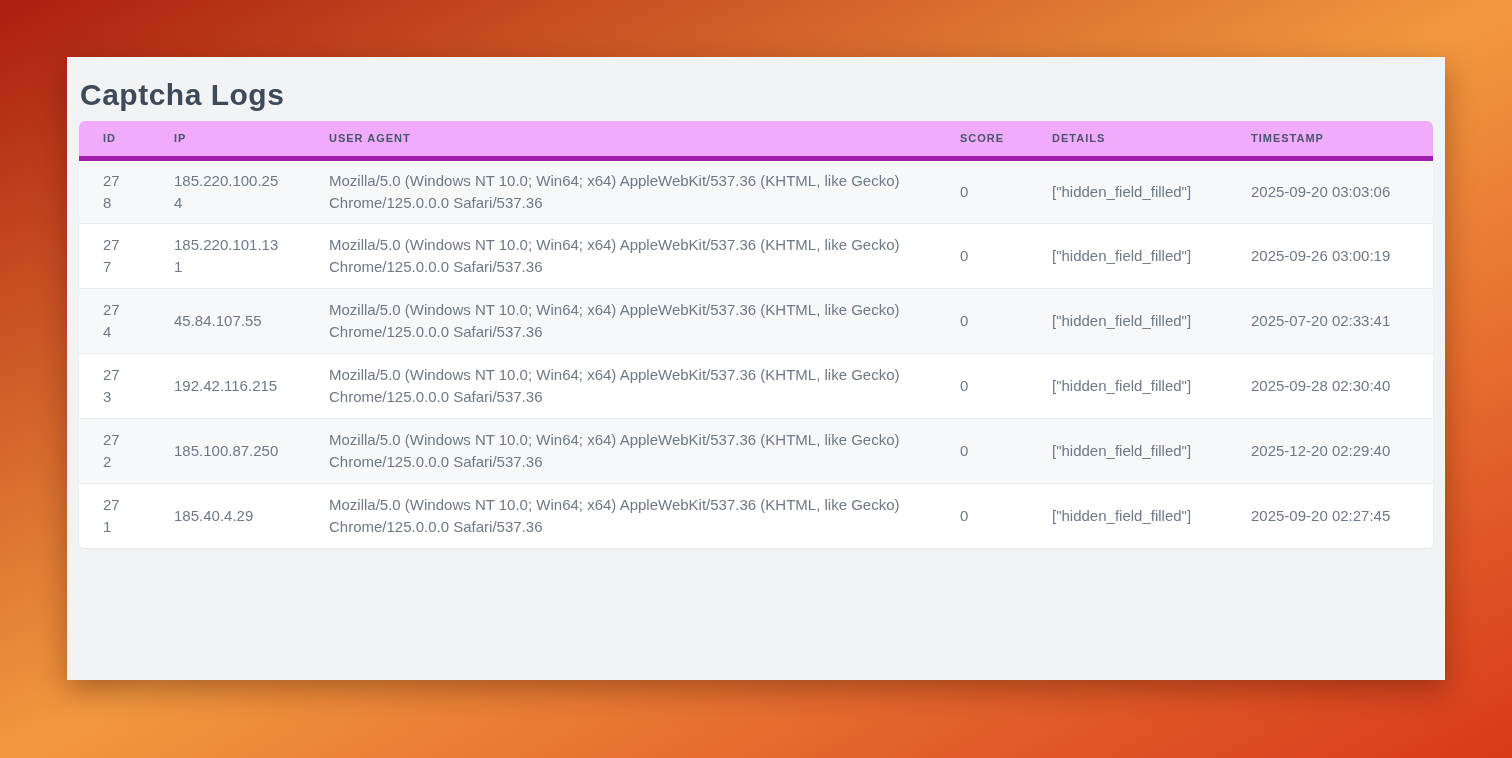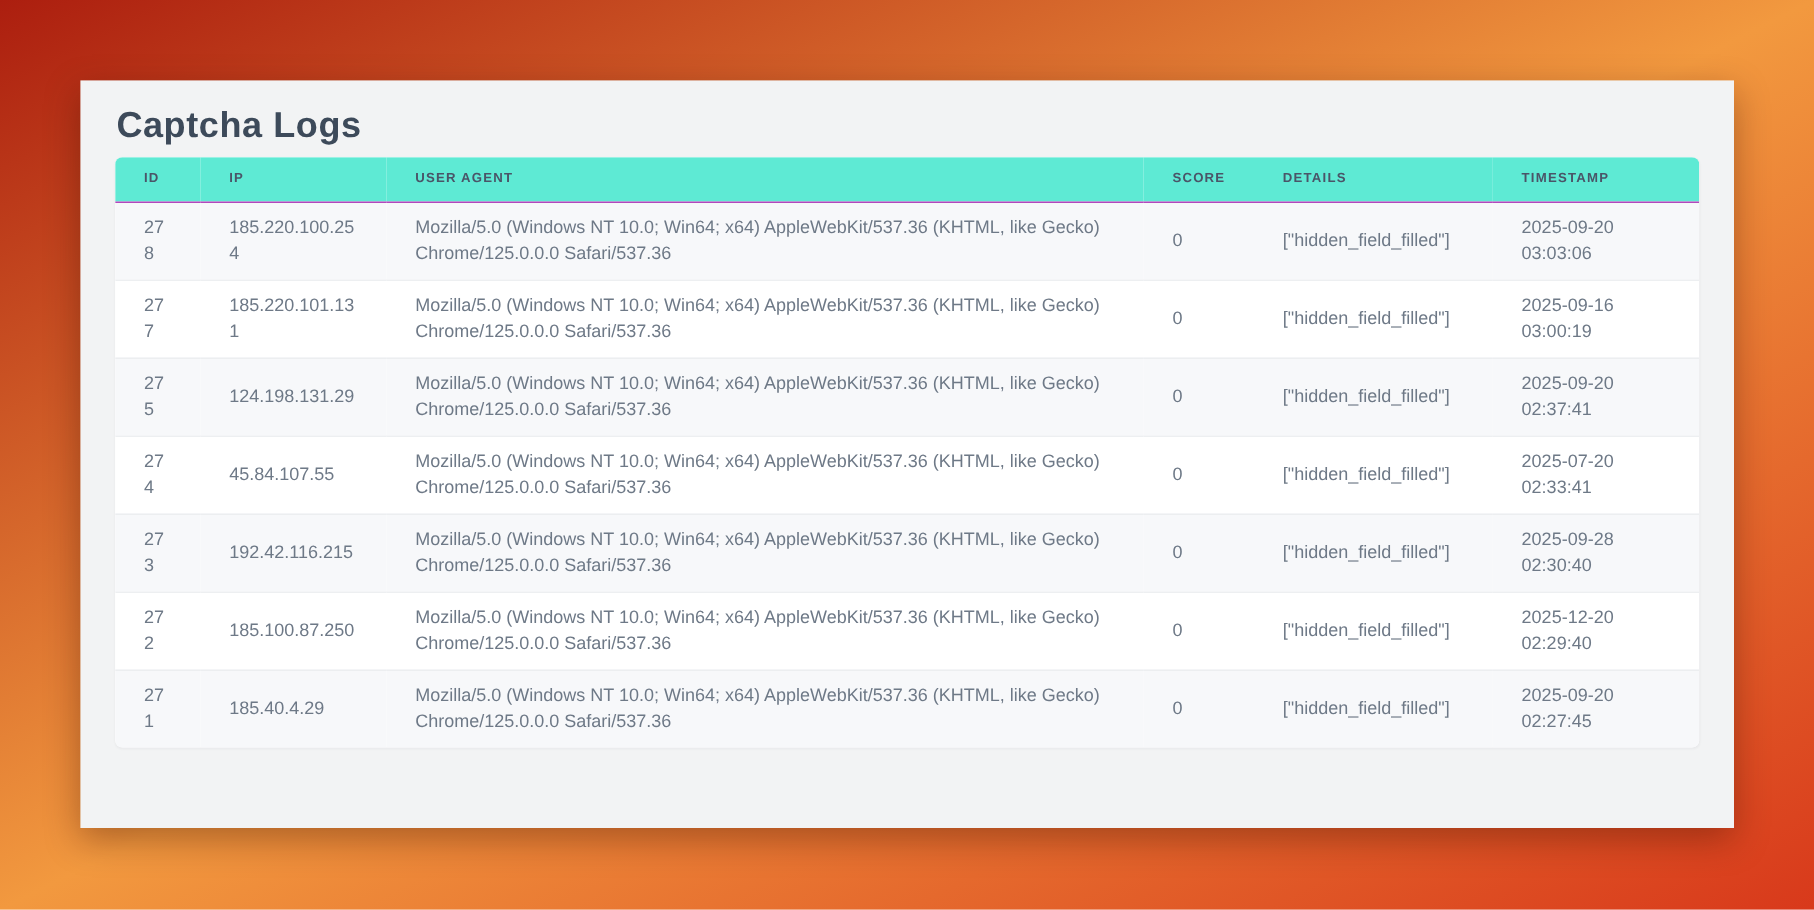--- a/index.html
+++ b/index.html
@@ -8,26 +8,26 @@
     width: 1512px;
     height: 758px;
     overflow: hidden;
     font-family: "Liberation Sans", "DejaVu Sans", sans-serif;
     background: linear-gradient(to bottom right, #ac1e0f 0%, #f2993f 50%, #d8391b 100%);
     position: relative;
   }
   .card {
     position: absolute;
     left: 67px;
-    top: 67px;
+    top: 57px;
     width: 1378px;
     height: 623px;
     background: #f2f3f4;
     box-shadow: 0 10px 28px rgba(60, 12, 2, 0.38);
-    padding: 0 29px;
+    padding: 0 12px;
     overflow: hidden;
   }
   .page-title {
     margin: 0;
     padding: 15px 0 0 1px;
     height: 64px;
     line-height: 46px;
     font-size: 30px;
     font-weight: 600;
     letter-spacing: 0.5px;
@@ -45,22 +45,22 @@
     table-layout: fixed;
   }
   thead th {
     height: 37px;
     text-align: left;
     font-size: 11px;
     font-weight: 700;
     letter-spacing: 1px;
     color: #4a5568;
     padding: 0 10px 0 24px;
-    border-bottom: 1px solid #a21caf;
-    background: #5eead4;
+    border-bottom: 5px solid #a21caf;
+    background: #f0abfc;
     white-space: nowrap;
   }
   tbody td {
     height: 65px;
     font-size: 15px;
     line-height: 22px;
     color: #6e7987;
     padding: 0 24px;
     vertical-align: middle;
     word-wrap: break-word;
@@ -103,29 +103,21 @@
           <td>0</td>
           <td>["hidden_field_filled"]</td>
           <td>2025-09-20 03:03:06</td>
         </tr>
         <tr>
           <td>277</td>
           <td>185.220.101.131</td>
           <td>Mozilla/5.0 (Windows NT 10.0; Win64; x64) AppleWebKit/537.36 (KHTML, like Gecko) Chrome/125.0.0.0 Safari/537.36</td>
           <td>0</td>
           <td>["hidden_field_filled"]</td>
-          <td>2025-09-16 03:00:19</td>
-        </tr>
-        <tr>
-          <td>275</td>
-          <td>124.198.131.29</td>
-          <td>Mozilla/5.0 (Windows NT 10.0; Win64; x64) AppleWebKit/537.36 (KHTML, like Gecko) Chrome/125.0.0.0 Safari/537.36</td>
-          <td>0</td>
-          <td>["hidden_field_filled"]</td>
-          <td>2025-09-20 02:37:41</td>
+          <td>2025-09-26 03:00:19</td>
         </tr>
         <tr>
           <td>274</td>
           <td>45.84.107.55</td>
           <td>Mozilla/5.0 (Windows NT 10.0; Win64; x64) AppleWebKit/537.36 (KHTML, like Gecko) Chrome/125.0.0.0 Safari/537.36</td>
           <td>0</td>
           <td>["hidden_field_filled"]</td>
           <td>2025-07-20 02:33:41</td>
         </tr>
         <tr>

